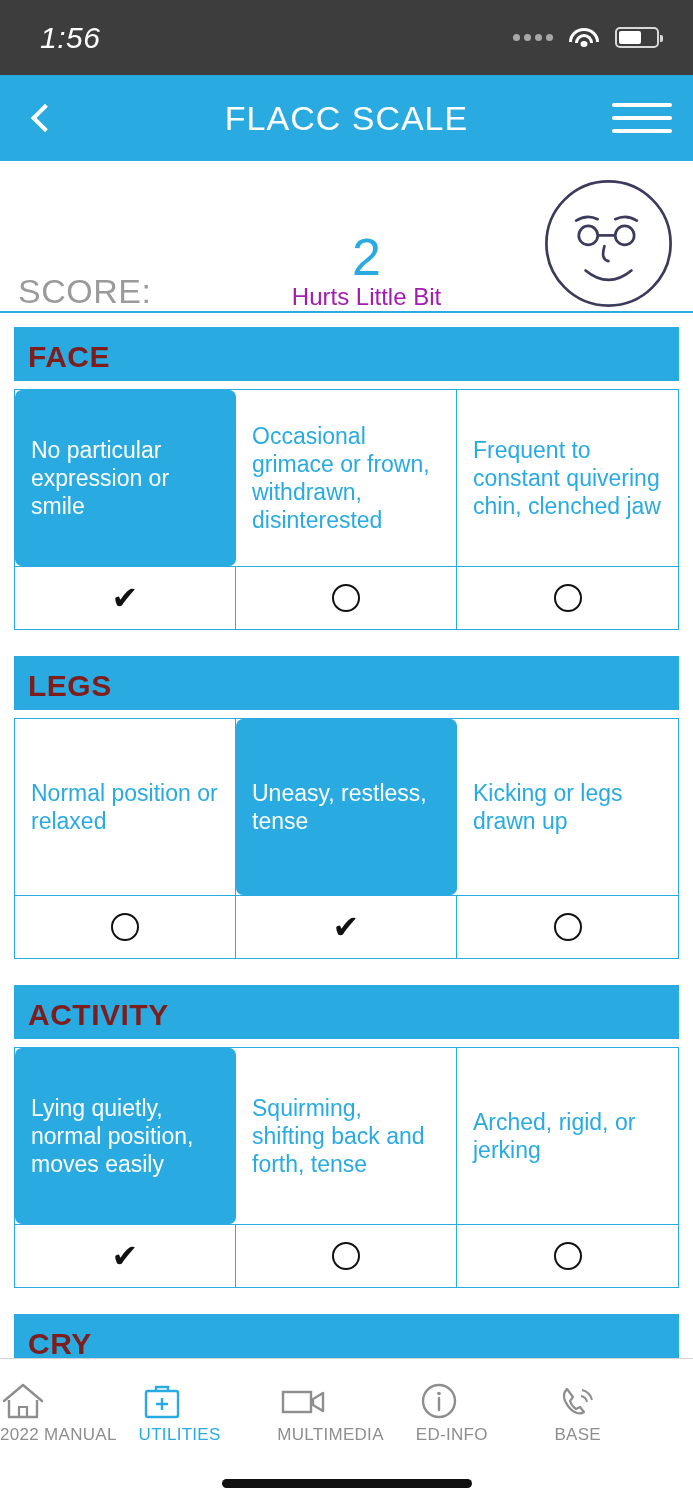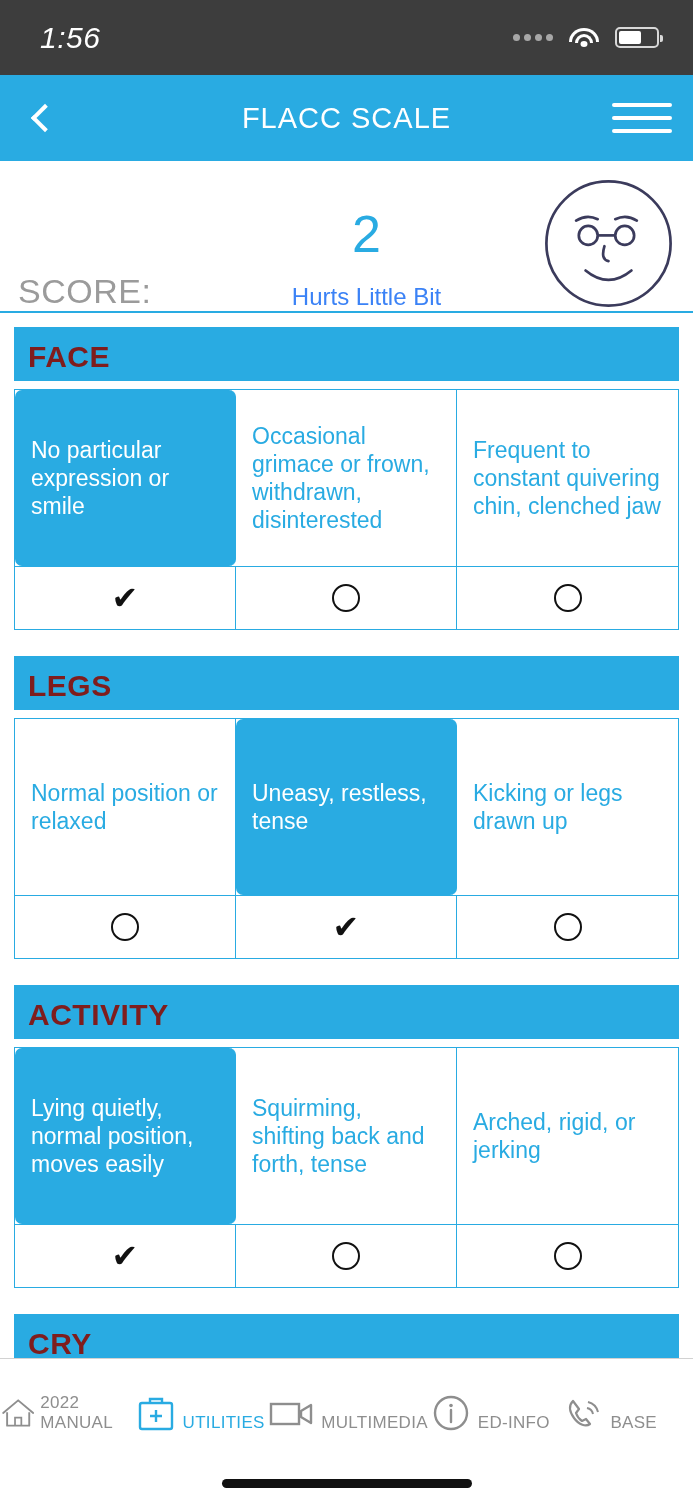--- a/index.html
+++ b/index.html
@@ -76,21 +76,21 @@
     width: 90px; display: flex; align-items: center; justify-content: center;
     cursor: pointer;
   }
   .chev {
     width: 20px; height: 20px;
     border-left: 4px solid #fff; border-bottom: 4px solid #fff;
     transform: rotate(45deg);
   }
   .nav-title {
     position: absolute; left: 0; right: 0; text-align: center;
-    font-size: 29px; letter-spacing: 1px; font-weight: 400;
+    font-size: 34px; letter-spacing: 1px; font-weight: 400;
     pointer-events: none;
   }
   .nav-menu {
     margin-left: auto; width: 96px; display:flex; flex-direction: column;
     gap: 9px; align-items: center; justify-content: center; cursor: pointer;
     padding-right: 6px;
   }
   .nav-menu i { display:block; width: 60px; height: 4px; background: #fff; border-radius: 2px; }
 
   
@@ -101,21 +101,21 @@
     position: relative;
     flex: 0 0 auto;
     background: #fff;
   }
   .score-label {
     font-size: 34px; color: #9b9b9b; letter-spacing: .5px;
     padding-left: 18px; width: 240px;
   }
   .score-center { flex: 1; text-align: center; margin-left: -30px; }
   .score-num { font-size: 52px; color: #29abe2; line-height: 1; }
-  .score-desc { font-size: 24px; color: #3b82f6; margin-top: 23px; }
+  .score-desc { font-size: 24px; color: #a21caf; margin-top: 0; }
   .face-wrap { width: 170px; display:flex; align-items:center; justify-content:center; }
   .face-svg { width: 135px; height: 135px; }
 
   
   .content {
     flex: 1 1 auto;
     overflow: hidden;
     padding: 14px 14px 0 14px;
     background: #fff;
   }
@@ -172,21 +172,21 @@
   .tabbar {
     height: 108px;
     border-top: 1px solid #d2d2d2;
     background: #ffffff;
     display: flex;
     align-items: center;
     flex: 0 0 auto;
   }
   .tab {
     flex: 1 1 20%;
-    display: flex; flex-direction: row; align-items: flex-end; gap: 4px;
+    display: flex; flex-direction: column; align-items: flex-start; gap: 4px;
     color: #8e8e8e; cursor: pointer;
   }
   .tab.active { color: #29abe2; }
   .tab-label { font-size: 17px; letter-spacing: .3px; }
   .tab svg { display: block; }
   .homebar {
     height: 34px; background: #fff;
     display: flex; align-items: center; justify-content: center;
     flex: 0 0 auto;
   }

